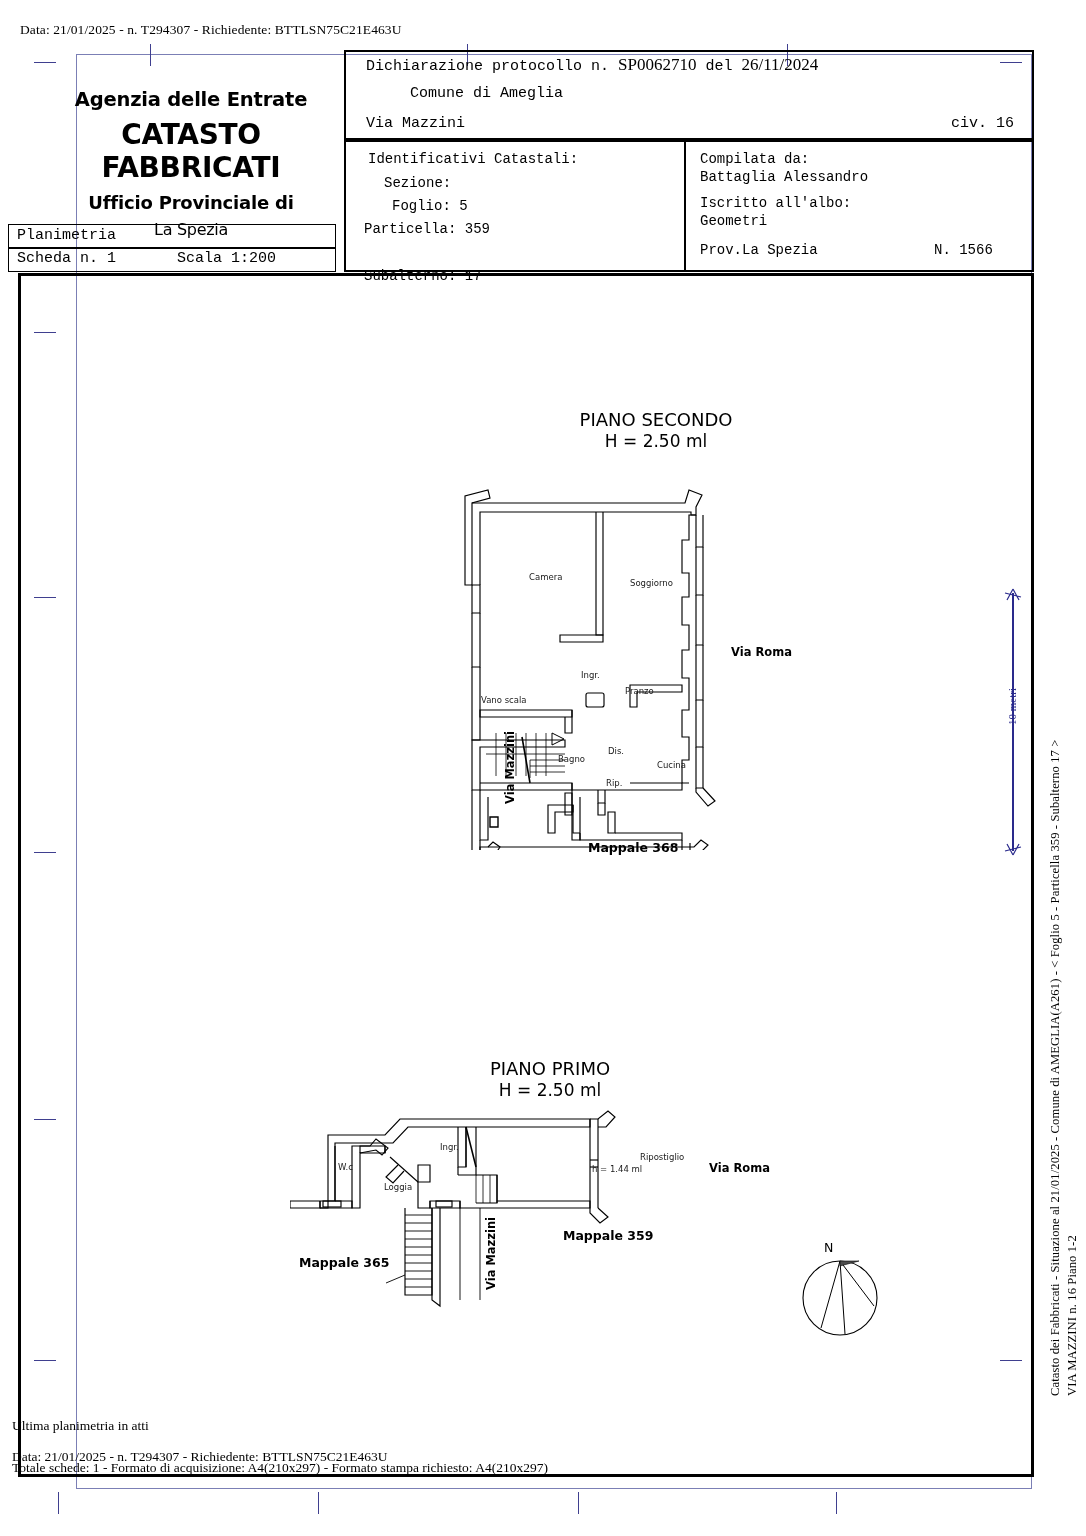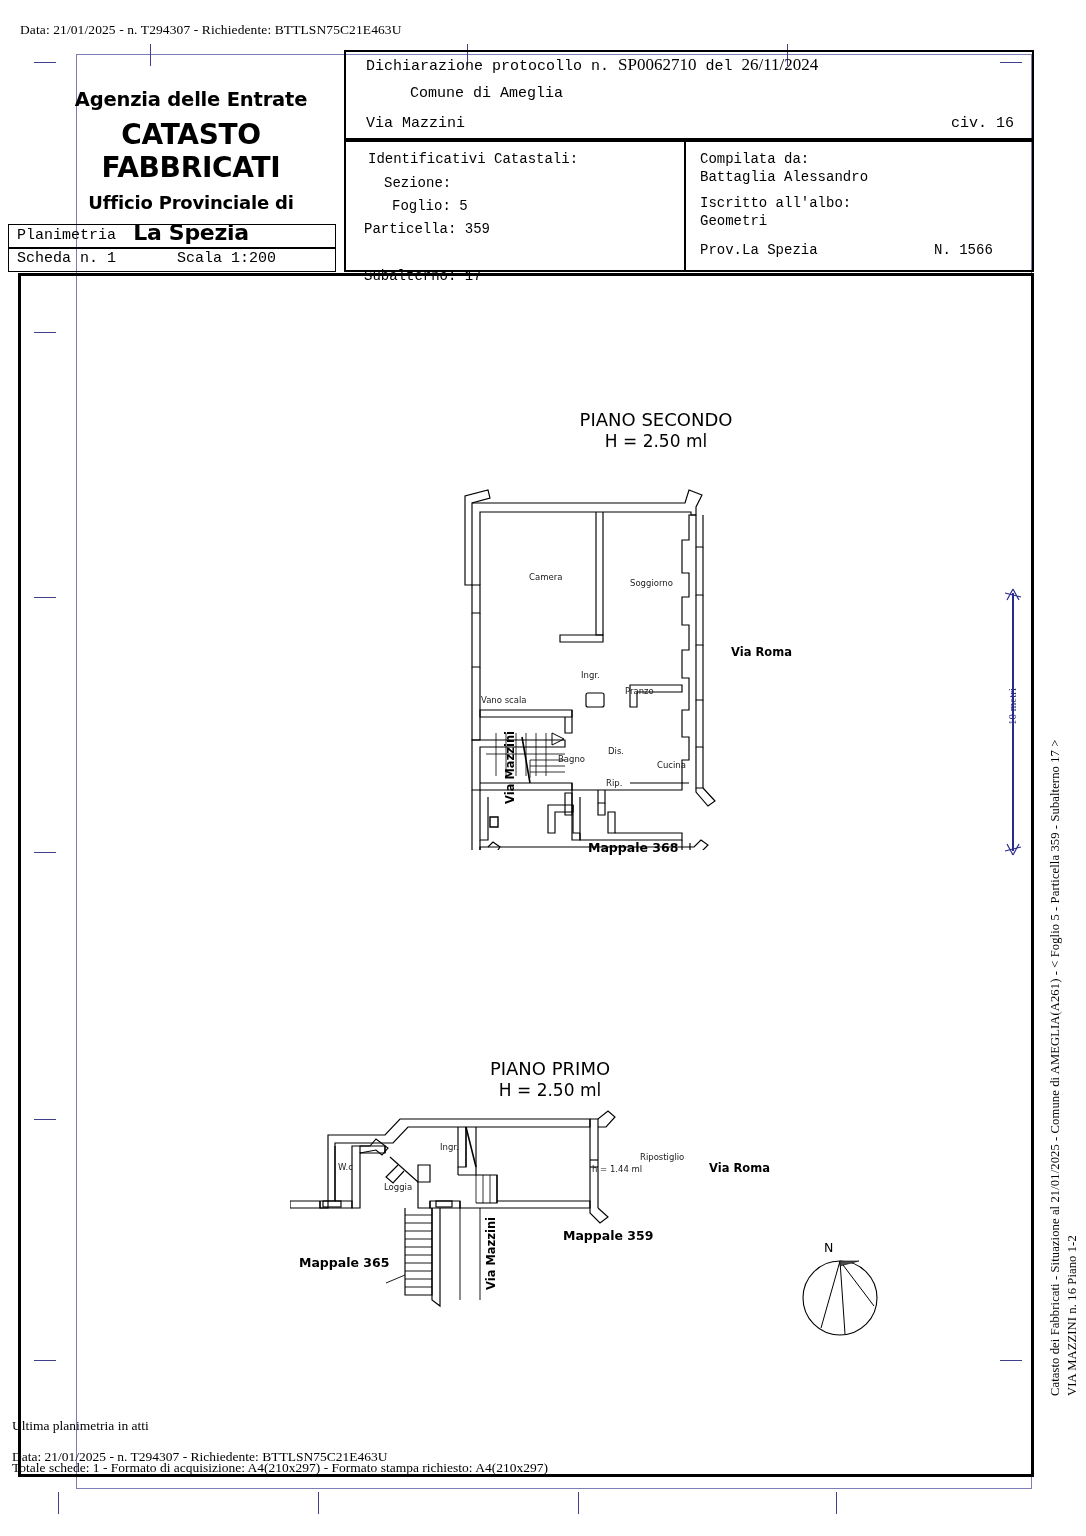--- a/index.html
+++ b/index.html
@@ -85,22 +85,22 @@
   }
   .hdr-left .l3 {
     font-family: "DejaVu Sans", sans-serif;
     font-weight: bold;
     font-size: 18px;
     margin-top: 8px;
     letter-spacing: -0.2px;
   }
   .hdr-left .l4 {
     font-family: "DejaVu Sans", sans-serif;
-    font-weight: bold;
-    font-size: 22px;
+    font-weight: normal;
+    font-size: 16px;
     margin-top: 7px;
     letter-spacing: -0.3px;
   }
 
   .mono {
     font-family: "Liberation Mono", "DejaVu Sans Mono", monospace;
   }
 
   
   #decl-box {

